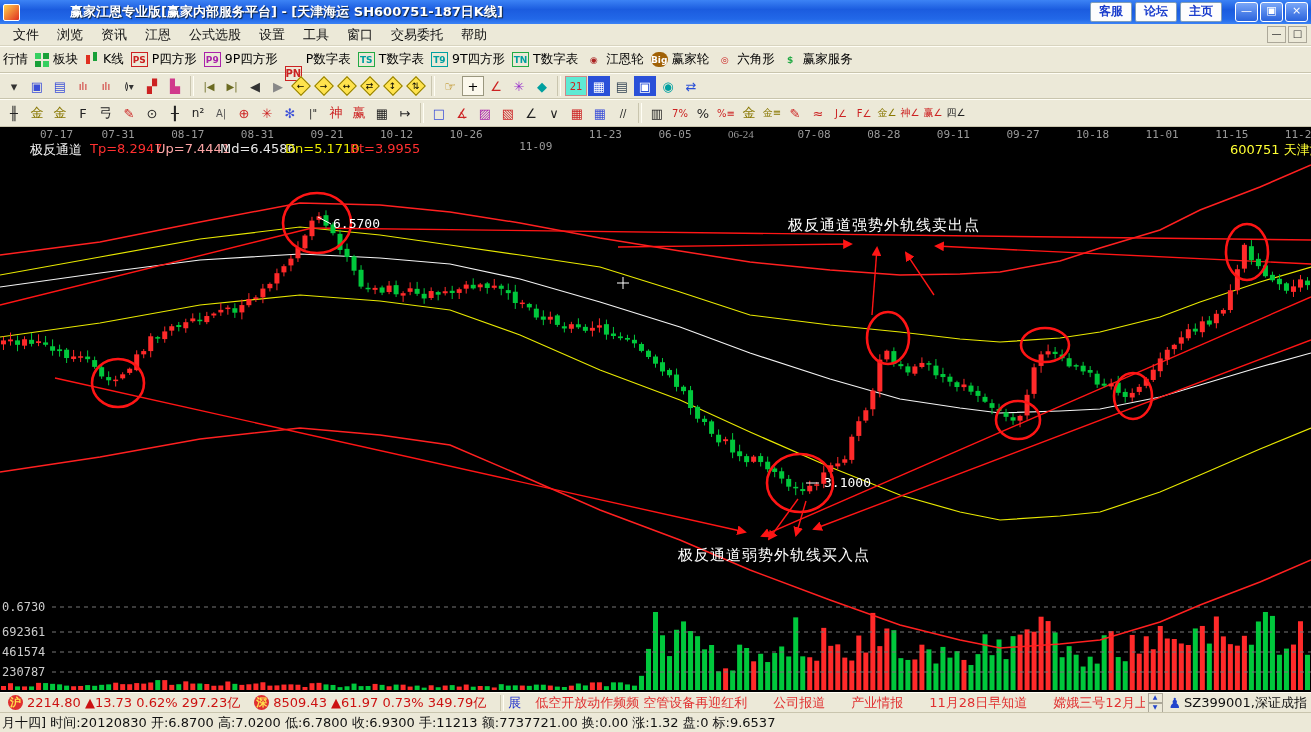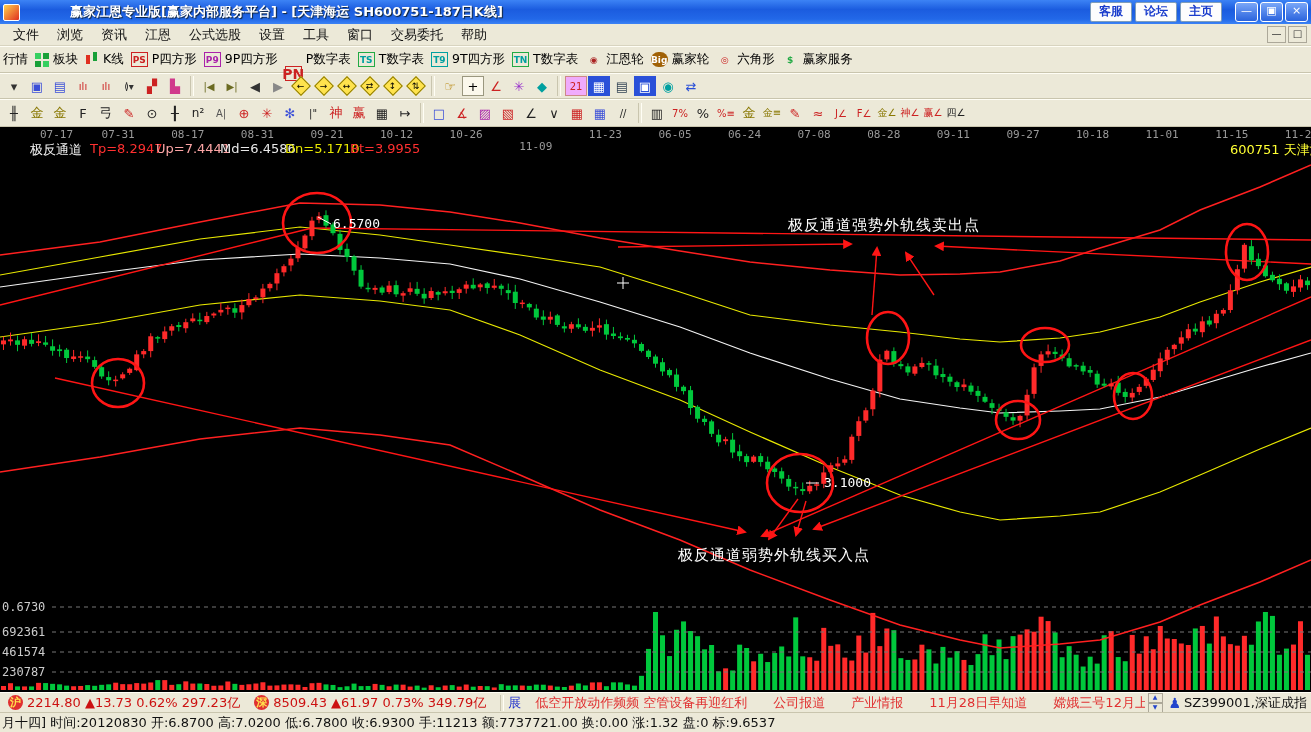--- a/index.html
+++ b/index.html
@@ -134,21 +134,21 @@
       </div>
       <div class="tmain">
         <span class="tmicon" style="color: rgb(204, 34, 34); border: 1px solid rgb(204, 34, 34); font-size: 9px;">PS</span>
         <span>P四方形</span>
       </div>
       <div class="tmain">
         <span class="tmicon" style="color: rgb(170, 34, 170); border: 1px solid rgb(170, 34, 170); font-size: 9px;">P9</span>
         <span>9P四方形</span>
       </div>
       <div class="tmain">
-        <span class="tmicon" style="color: rgb(204, 34, 34); border: 1px solid rgb(204, 34, 34); font-size: 14px; margin-top: 28px;">PN</span>
+        <span class="tmicon" style="color: rgb(204, 34, 34); border: 1px solid rgb(204, 34, 34); font-size: 10px; margin-top: 28px;">PN</span>
         <span>P数字表</span>
       </div>
       <div class="tmain">
         <span class="tmicon" style="color: rgb(0, 160, 160); border: 1px solid rgb(34, 170, 68); font-size: 9px;">TS</span>
         <span>T数字表</span>
       </div>
       <div class="tmain">
         <span class="tmicon" style="color: rgb(0, 160, 160); border: 1px solid rgb(0, 160, 160); font-size: 9px;">T9</span>
         <span>9T四方形</span>
       </div>
@@ -217,21 +217,21 @@
           <span>⇅</span>
         </span>
       </div>
       <div class="tsep"></div>
       <div class="ticon" style="color: rgb(184, 134, 11);">☞</div>
       <div class="ticon on" style="color: rgb(0, 0, 0);">+</div>
       <div class="ticon" style="color: rgb(204, 34, 34);">∠</div>
       <div class="ticon" style="color: rgb(153, 51, 204);">✳</div>
       <div class="ticon" style="color: rgb(0, 160, 160);">◆</div>
       <div class="tsep"></div>
-      <div class="ticon" style="color: rgb(204, 34, 34); background: #f0abfc; border: 1px solid rgb(204, 136, 136); font-size: 10px;">21</div>
+      <div class="ticon" style="color: rgb(204, 34, 34); background: #5eead4; border: 1px solid rgb(204, 136, 136); font-size: 10px;">21</div>
       <div class="ticon" style="color: rgb(255, 255, 255); background: rgb(42, 80, 216);">▦</div>
       <div class="ticon" style="color: rgb(51, 68, 85);">▤</div>
       <div class="ticon" style="color: rgb(255, 255, 255); background: rgb(42, 80, 216);">▣</div>
       <div class="ticon" style="color: rgb(0, 160, 160);">◉</div>
       <div class="ticon" style="color: rgb(42, 80, 216);">⇄</div>
     </div>
   <div class="tb tb3" id="tbGann">
       <div class="ticon" style="color: rgb(34, 34, 34);">╫</div>
       <div class="ticon" style="color: rgb(136, 119, 0);">金</div>
       <div class="ticon" style="color: rgb(136, 119, 0);">金</div>
@@ -282,21 +282,21 @@
         <span class="dlab" style="left: 40px;">07-17</span>
         <span class="dlab" style="left: 101.6px;">07-31</span>
         <span class="dlab" style="left: 171.2px;">08-17</span>
         <span class="dlab" style="left: 240.8px;">08-31</span>
         <span class="dlab" style="left: 310.4px;">09-21</span>
         <span class="dlab" style="left: 380px;">10-12</span>
         <span class="dlab" style="left: 449.6px;">10-26</span>
         <span class="dlab" style="left: 519.2px; margin-top: 12px;">11-09</span>
         <span class="dlab" style="left: 588.8px;">11-23</span>
         <span class="dlab" style="left: 658.4px;">06-05</span>
-        <span class="dlab" style="left: 728px;">06-24</span>
+        <span class="dlab" style="left: 728px; font-family: Liberation Serif, serif;">06-24</span>
         <span class="dlab" style="left: 797.6px;">07-08</span>
         <span class="dlab" style="left: 867.2px;">08-28</span>
         <span class="dlab" style="left: 936.8px;">09-11</span>
         <span class="dlab" style="left: 1006.4px;">09-27</span>
         <span class="dlab" style="left: 1076px;">10-18</span>
         <span class="dlab" style="left: 1145.6px;">11-01</span>
         <span class="dlab" style="left: 1215.2px;">11-15</span>
         <span class="dlab" style="left: 1284.8px;">11-29</span>
       </div>
     <div class="ind" id="indRow">

